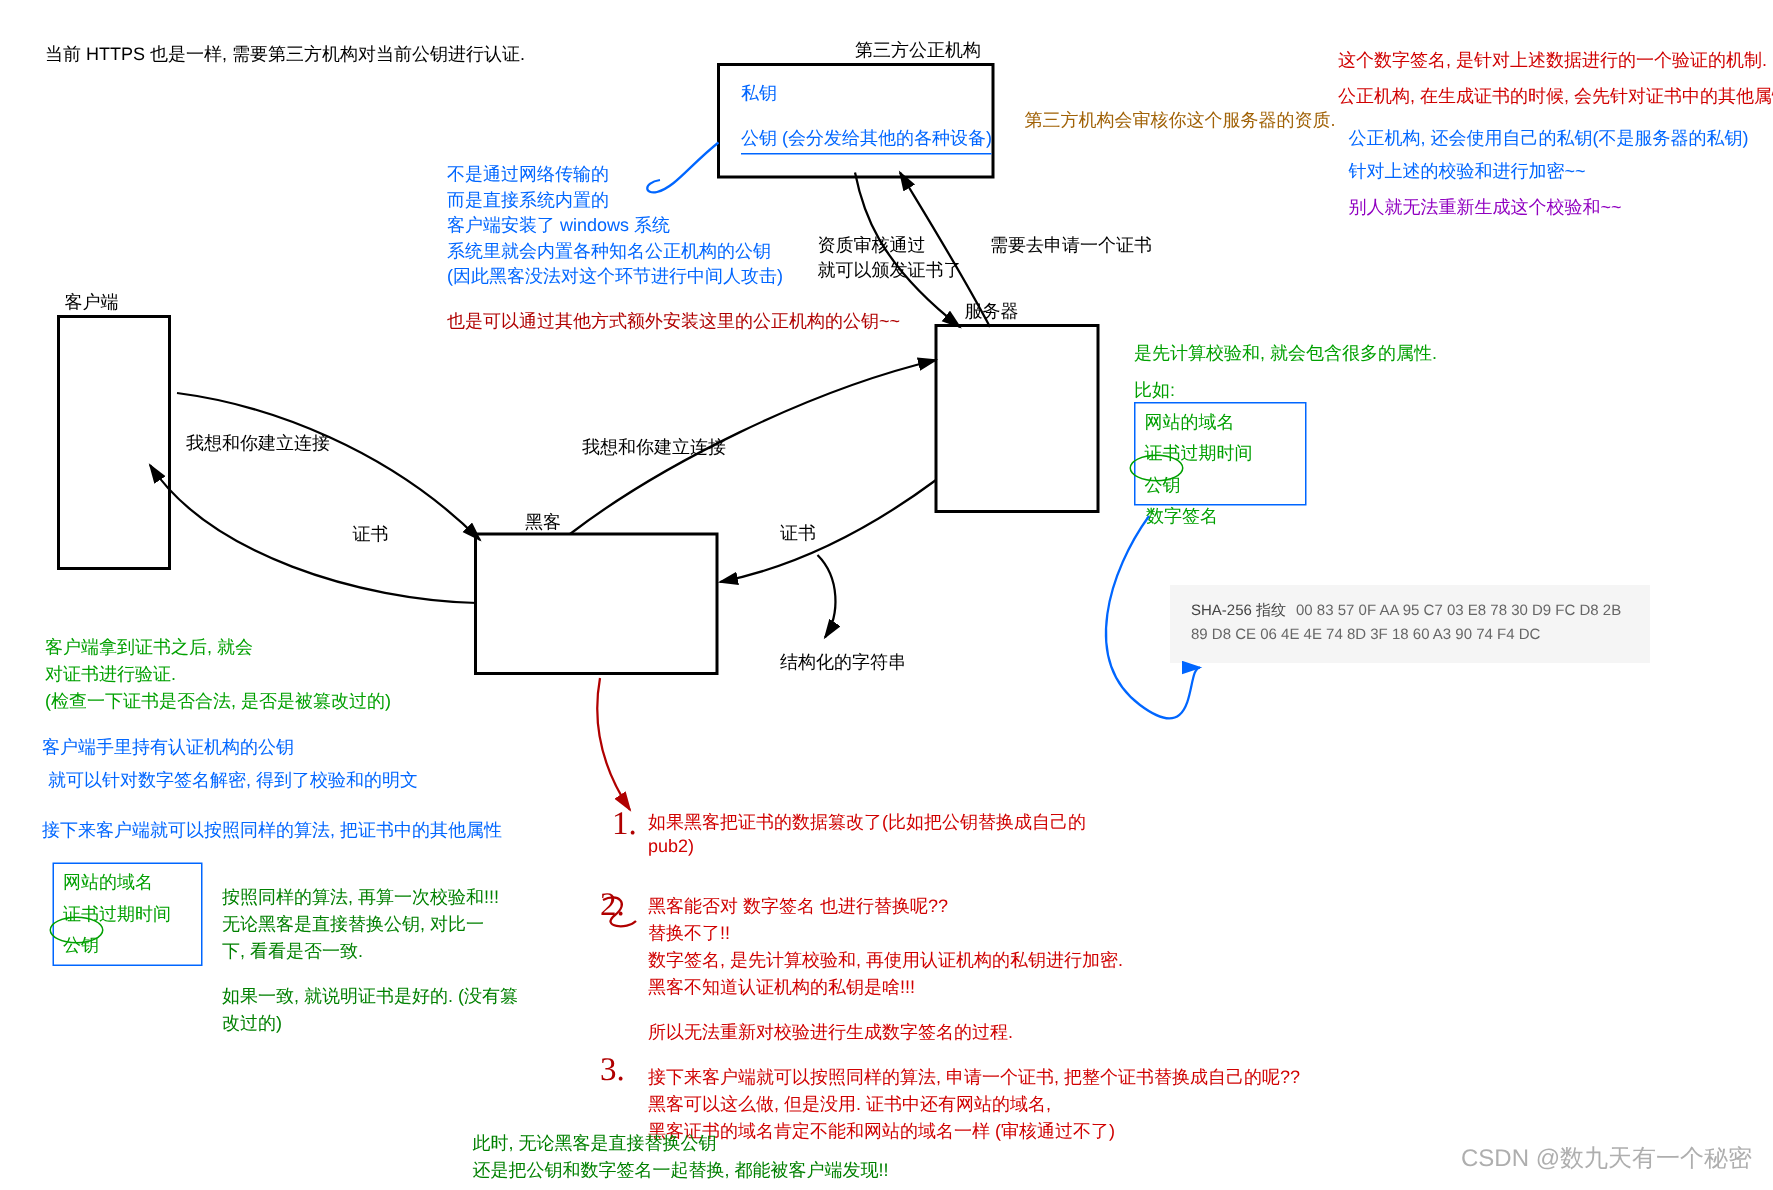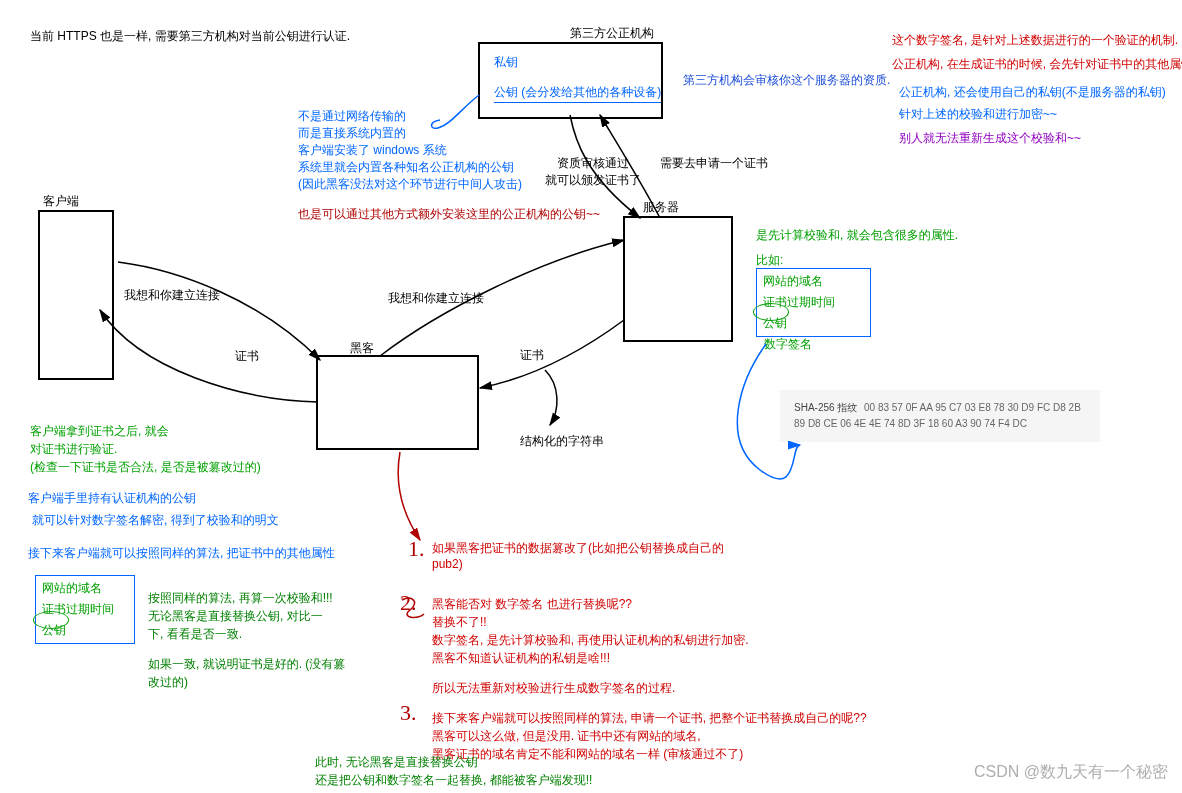--- a/index.html
+++ b/index.html
@@ -16,21 +16,21 @@
     position: absolute;
     border: 2px solid #000;
     background: #fff;
   }
   .txt { position: absolute; white-space: nowrap; }
   .blue { color: #0066ff; }
   .green { color: #00a000; }
   .red { color: #d00000; }
   .red2 { color: #b00000; }
   .purple { color: #9000c0; }
-  .orange { color: #1d4ed8; text-align: center; }
+  .orange { color: #a16207; text-align: center; }
   .black { color: #000; }
   .darkgreen { color: #008000; }
   .smallbox {
     position: absolute;
     border: 1.5px solid #0066ff;
     padding: 4px 6px;
     font-size: 12px;
   }
   .fingerprint {
     position: absolute;
@@ -78,21 +78,21 @@
 <div class="txt purple" style="left:899px; top:130px;">别人就无法重新生成这个校验和~~</div>
 
 <div class="txt blue" style="left:298px; top:108px;">不是通过网络传输的</div>
 <div class="txt blue" style="left:298px; top:125px;">而是直接系统内置的</div>
 <div class="txt blue" style="left:298px; top:142px;">客户端安装了 windows 系统</div>
 <div class="txt blue" style="left:298px; top:159px;">系统里就会内置各种知名公正机构的公钥</div>
 <div class="txt blue" style="left:298px; top:176px;">(因此黑客没法对这个环节进行中间人攻击)</div>
 
 <div class="txt red2" style="left:298px; top:206px;">也是可以通过其他方式额外安装这里的公正机构的公钥~~</div>
 
-<div class="txt black" style="left:545px; top:155px;margin-left:12px;">资质审核通过</div>
+<div class="txt black" style="left:545px; top:155px;">资质审核通过</div>
 <div class="txt black" style="left:545px; top:172px;">就可以颁发证书了</div>
 <div class="txt black" style="left:660px; top:155px;">需要去申请一个证书</div>
 
 <div class="txt black" style="left:43px; top:193px;">客户端</div>
 <div class="box" style="left:38px; top:210px; width:76px; height:170px;"></div>
 
 <div class="txt black" style="left:643px; top:199px;">服务器</div>
 <div class="box" style="left:623px; top:216px; width:110px; height:126px;"></div>
 
 <div class="txt black" style="left:350px; top:340px;">黑客</div>

